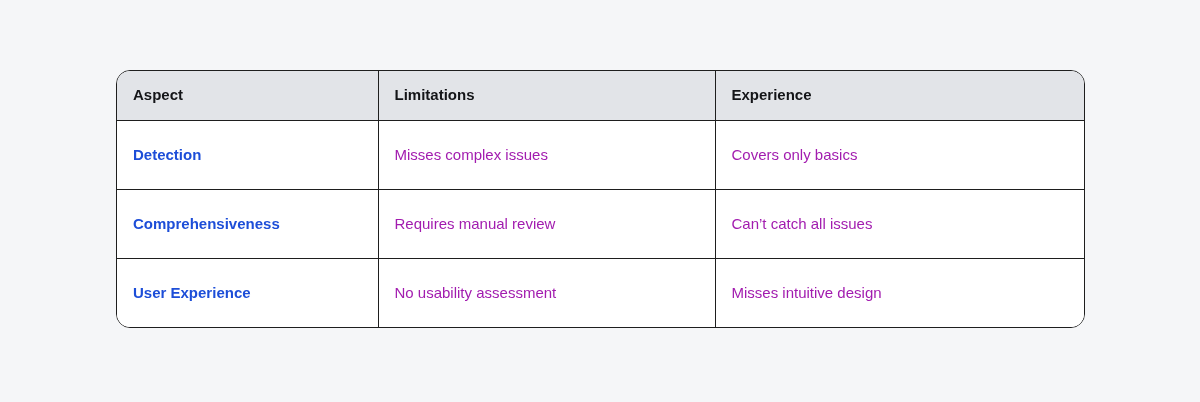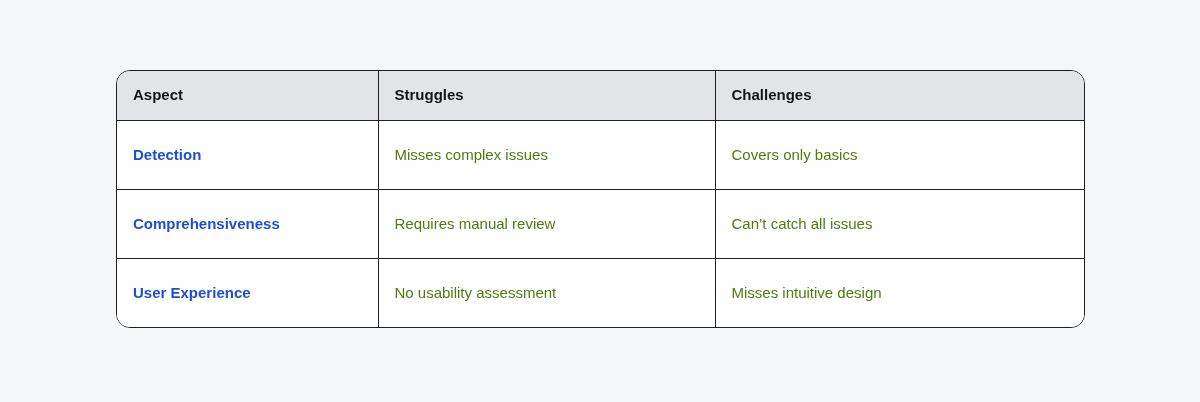--- a/index.html
+++ b/index.html
@@ -67,38 +67,38 @@
   table.data-table tbody tr {
     height: 52px;
     background: #ffffff;
   }
   table.data-table tbody td.aspect-cell {
     font-weight: 700;
     color: #1d4ed8;
   }
   table.data-table tbody td.value-cell {
     font-weight: 400;
-    color: #4d7c0f;
+    color: #a21caf;
   }
 </style>
 </head>
 <body>
 
 <div class="table-card">
   <table class="data-table">
     <colgroup>
       <col class="col-aspect">
       <col class="col-challenges">
       <col class="col-limitations">
     </colgroup>
     <thead>
       <tr>
         <th>Aspect</th>
-        <th>Struggles</th>
-        <th>Challenges</th>
+        <th>Limitations</th>
+        <th>Experience</th>
       </tr>
     </thead>
     <tbody>
       <tr>
         <td class="aspect-cell">Detection</td>
         <td class="value-cell">Misses complex issues</td>
         <td class="value-cell">Covers only basics</td>
       </tr>
       <tr>
         <td class="aspect-cell">Comprehensiveness</td>

